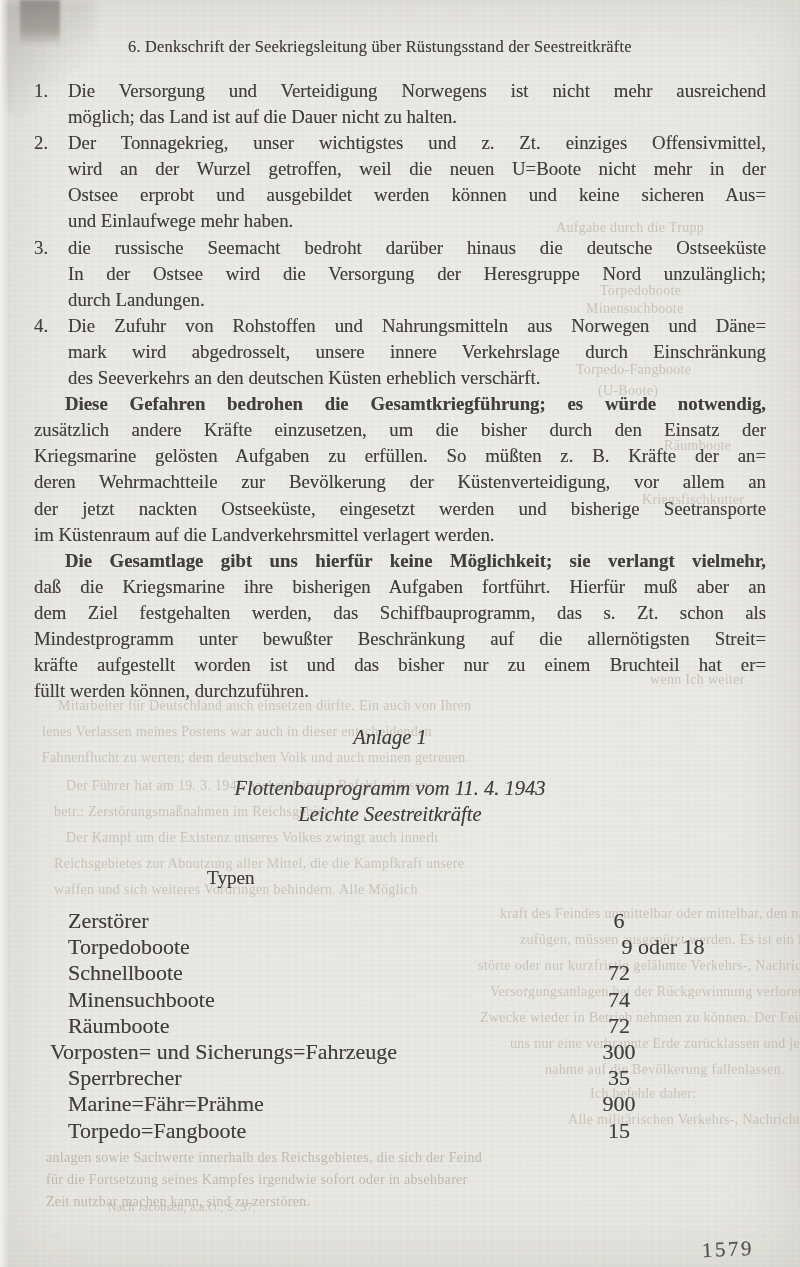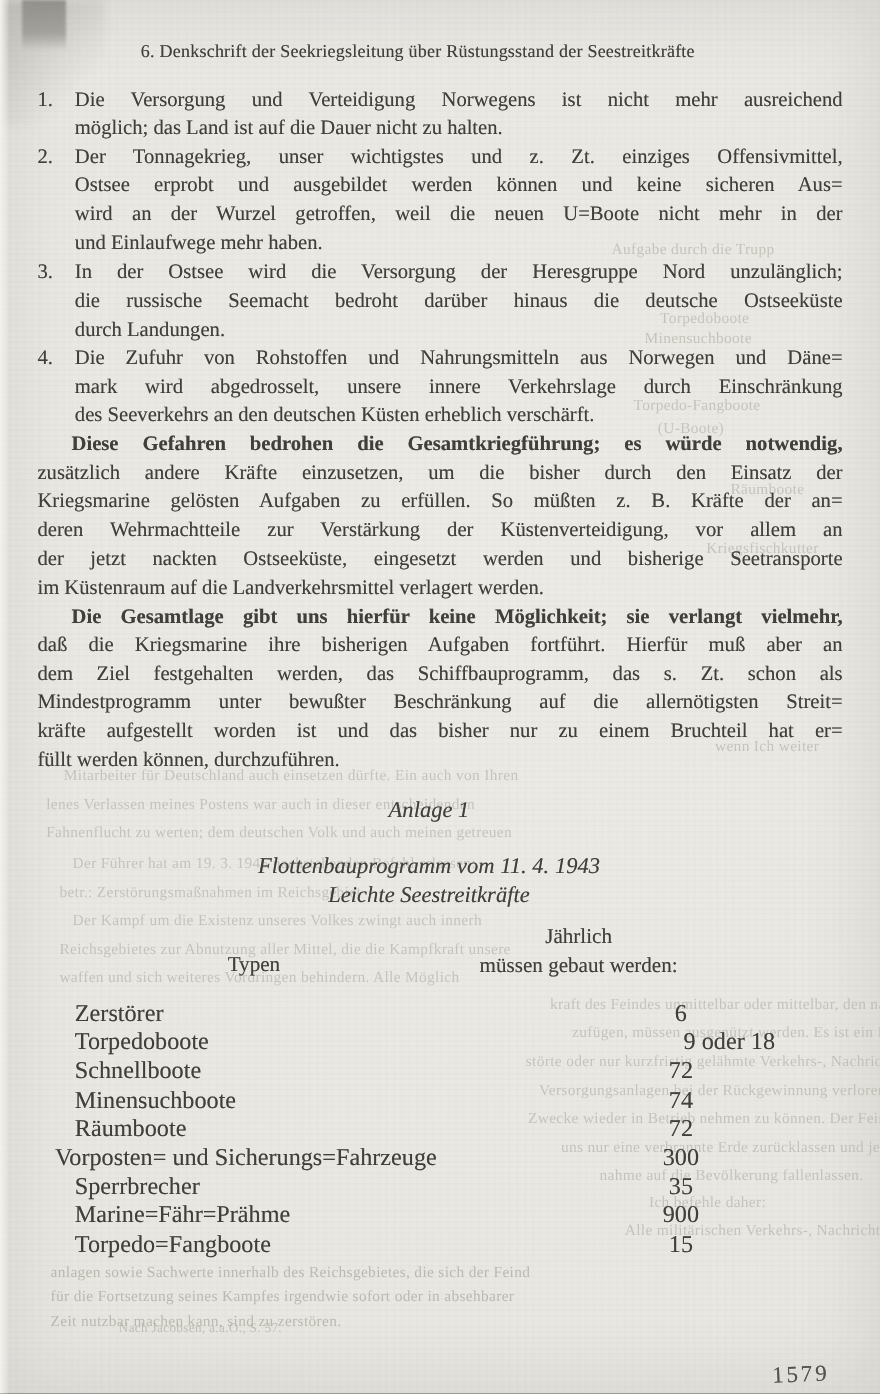--- a/index.html
+++ b/index.html
@@ -107,41 +107,41 @@
 
   <div class="doc-body" id="doc-body">
       <div class="block list">
         <span class="num ink">1.</span>
         <div class="line ink j">Die Versorgung und Verteidigung Norwegens ist nicht mehr ausreichend</div>
         <div class="line ink">möglich; das Land ist auf die Dauer nicht zu halten.</div>
       </div>
       <div class="block list">
         <span class="num ink">2.</span>
         <div class="line ink j">Der Tonnagekrieg, unser wichtigstes und z. Zt. einziges Offensivmittel,</div>
+        <div class="line ink j">wird an der Wurzel getroffen, weil die neuen U=Boote nicht mehr in der</div>
         <div class="line ink j">Ostsee erprobt und ausgebildet werden können und keine sicheren Aus=</div>
-        <div class="line ink j">wird an der Wurzel getroffen, weil die neuen U=Boote nicht mehr in der</div>
         <div class="line ink">und Einlaufwege mehr haben.</div>
       </div>
       <div class="block list">
         <span class="num ink">3.</span>
+        <div class="line ink j">die russische Seemacht bedroht darüber hinaus die deutsche Ostseeküste</div>
         <div class="line ink j">In der Ostsee wird die Versorgung der Heresgruppe Nord unzulänglich;</div>
-        <div class="line ink j">die russische Seemacht bedroht darüber hinaus die deutsche Ostseeküste</div>
         <div class="line ink">durch Landungen.</div>
       </div>
       <div class="block list">
         <span class="num ink">4.</span>
         <div class="line ink j">Die Zufuhr von Rohstoffen und Nahrungsmitteln aus Norwegen und Däne=</div>
         <div class="line ink j">mark wird abgedrosselt, unsere innere Verkehrslage durch Einschränkung</div>
         <div class="line ink">des Seeverkehrs an den deutschen Küsten erheblich verschärft.</div>
       </div>
       <div class="block para">
         <div class="line ink j first">Diese Gefahren bedrohen die Gesamtkriegführung; es würde notwendig,</div>
         <div class="line ink j">zusätzlich andere Kräfte einzusetzen, um die bisher durch den Einsatz der</div>
         <div class="line ink j">Kriegsmarine gelösten Aufgaben zu erfüllen. So müßten z. B. Kräfte der an=</div>
-        <div class="line ink j">deren Wehrmachtteile zur Verstärkung der Küstenverteidigung, vor allem an</div>
+        <div class="line ink j">deren Wehrmachtteile zur Bevölkerung der Küstenverteidigung, vor allem an</div>
         <div class="line ink j">der jetzt nackten Ostseeküste, eingesetzt werden und bisherige Seetransporte</div>
         <div class="line ink">im Küstenraum auf die Landverkehrsmittel verlagert werden.</div>
       </div>
       <div class="block para">
         <div class="line ink j first">Die Gesamtlage gibt uns hierfür keine Möglichkeit; sie verlangt vielmehr,</div>
         <div class="line ink j">daß die Kriegsmarine ihre bisherigen Aufgaben fortführt. Hierfür muß aber an</div>
         <div class="line ink j">dem Ziel festgehalten werden, das Schiffbauprogramm, das s. Zt. schon als</div>
         <div class="line ink j">Mindestprogramm unter bewußter Beschränkung auf die allernötigsten Streit=</div>
         <div class="line ink j">kräfte aufgestellt worden ist und das bisher nur zu einem Bruchteil hat er=</div>
         <div class="line ink">füllt werden können, durchzuführen.</div>
@@ -149,24 +149,20 @@
     </div>
 
   <div class="annex">
     <div class="t ink">Anlage 1</div>
     <div class="t sub1 ink">Flottenbauprogramm vom 11. 4. 1943</div>
     <div class="t ink">Leichte Seestreitkräfte</div>
   </div>
 
   <div class="thead-left ink">Typen</div>
 
-  <div class="thead-right">
-    <div class="ink">Jährlich</div>
-    <div class="ink">müssen gebaut werden:</div>
-  </div>
 
   <div class="table-rows" id="table-rows">
       <div class="trow"><span class="tname ink">Zerstörer</span><span class="tval ink">6</span></div>
       <div class="trow"><span class="tname ink">Torpedoboote</span><span class="tval ink" style="transform: translateX(44px);">9 oder 18</span></div>
       <div class="trow"><span class="tname ink">Schnellboote</span><span class="tval ink">72</span></div>
       <div class="trow"><span class="tname ink">Minensuchboote</span><span class="tval ink">74</span></div>
       <div class="trow"><span class="tname ink">Räumboote</span><span class="tval ink">72</span></div>
       <div class="trow"><span class="tname ink outdent">Vorposten= und Sicherungs=Fahrzeuge</span><span class="tval ink">300</span></div>
       <div class="trow"><span class="tname ink">Sperrbrecher</span><span class="tval ink">35</span></div>
       <div class="trow"><span class="tname ink">Marine=Fähr=Prähme</span><span class="tval ink">900</span></div>

